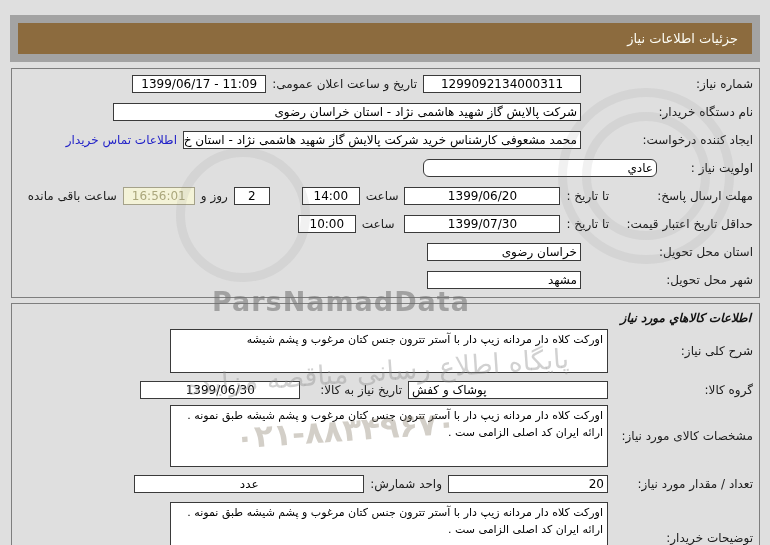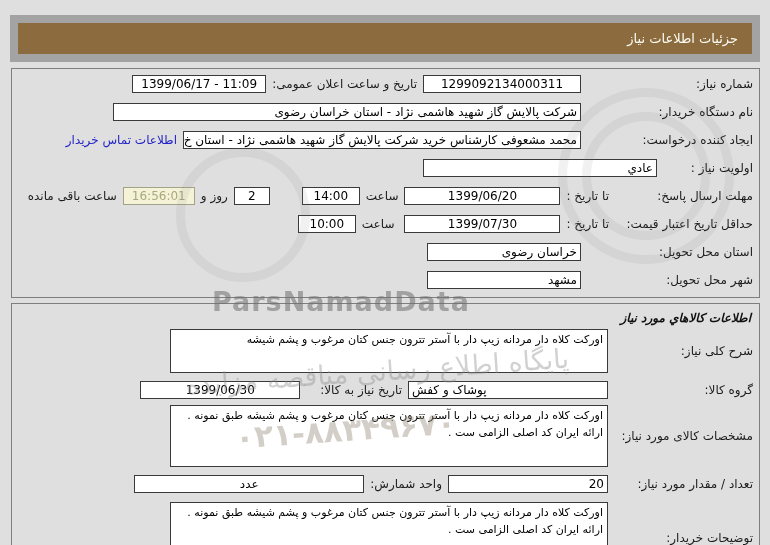--- a/index.html
+++ b/index.html
@@ -95,21 +95,21 @@
     </div>
 
     <div class="row">
       <span class="lbl w172">ایجاد کننده درخواست:</span>
       <div class="field" style="width:390px;">محمد مشعوفی کارشناس خرید شرکت پالایش گاز شهید هاشمی نژاد - استان خ</div>
       <a class="link">اطلاعات تماس خریدار</a>
     </div>
 
     <div class="row">
       <span class="lbl w96">اولویت نیاز :</span>
-      <div class="field" style="width:226px;">عادي</div>
+      <div class="field" style="width:226px;border-radius:6px;">عادي</div>
     </div>
 
     <div class="row">
       <span class="lbl w144">مهلت ارسال پاسخ:</span>
       <span class="lbl">تا تاریخ :</span>
       <div class="field center ltr mx" style="width:148px;">1399/06/20</div>
       <span class="lbl">ساعت</span>
       <div class="field center ltr mx" style="width:50px;">14:00</div>
       <span class="spacer"></span>
       <div class="field center ltr" style="width:28px;">2</div>

